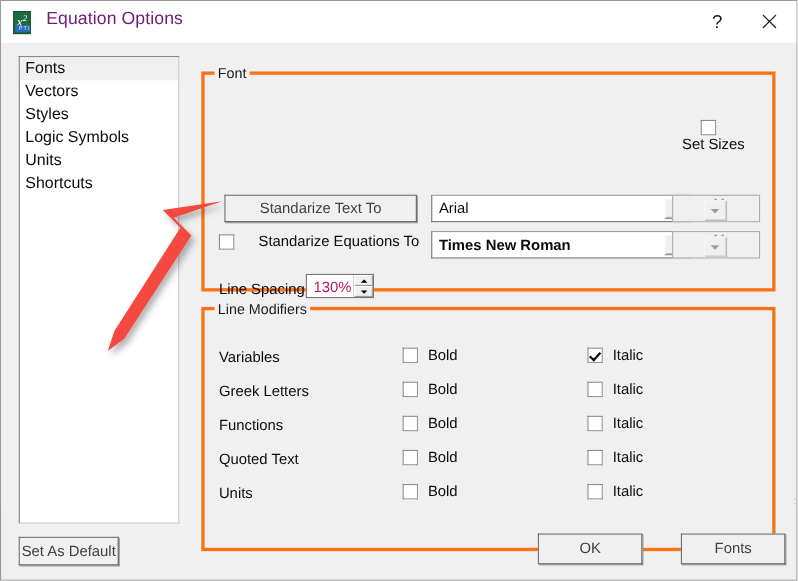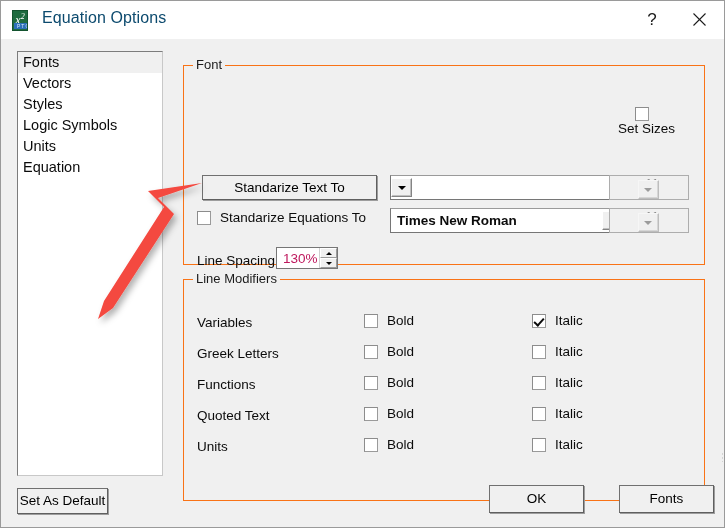--- a/index.html
+++ b/index.html
@@ -69,21 +69,21 @@
     font-size: 5px;
     color: #d8ecff;
     text-align: center;
     line-height: 6px;
     letter-spacing: 1px;
   }
   .title-text {
     position: absolute;
     left: 41px; top: 8px;
     font-size: 16px;
-    color: #0c4a6e;
+    color: #701a75;
     letter-spacing: 0.1px;
   }
   .help-btn, .close-btn {
     position: absolute;
     top: 0;
     height: 37px;
     background: transparent;
     border: 0;
     cursor: default;
     color: #1b1b1b;
@@ -135,21 +135,21 @@
     white-space: nowrap;
     cursor: default;
   }
   .cat-item.selected {
     background: #f0f0f0;
   }
 
   
   .groupbox {
     position: absolute;
-    border: 1px solid #f97316;
+    border: 3px solid #f97316;
     box-sizing: border-box;
     padding-left: 30px;
   }
   .groupbox > .gb-title {
     position: absolute;
     top: -8px;
     left: 9px;
     background: #f0f0f0;
     padding: 0 3px;
     font-size: 13px;
@@ -170,21 +170,21 @@
   .push-btn {
     position: absolute;
     background: #f0f0f0;
     border: 1px solid #707070;
     border-right-color: #5f5f5f;
     border-bottom-color: #5f5f5f;
     box-shadow: 1px 1px 0 #9d9d9d;
     box-sizing: border-box;
     font-family: "Liberation Sans", sans-serif;
     font-size: 13.5px;
-    color: #000000;
+    color: #404040;
     text-align: center;
     cursor: default;
     padding: 0;
     line-height: 1;
     display: flex;
     align-items: center;
     justify-content: center;
   }
 
   .combo {
@@ -373,47 +373,48 @@
   </div>
 
   <div class="client">
 
     <div class="catlist">
       <div class="cat-item selected">Fonts</div>
       <div class="cat-item">Vectors</div>
       <div class="cat-item">Styles</div>
       <div class="cat-item">Logic Symbols</div>
       <div class="cat-item">Units</div>
-      <div class="cat-item">Equation</div>
+      <div class="cat-item">Shortcuts</div>
     </div>
 
     <div class="groupbox" id="group-font">
       <div class="gb-title">Font</div>
 
       <div class="cb-wrap" style="left:425px; top:41px;flex-direction:column;">
         <span class="cb-box"></span>
         <span class="cb-label">Set Sizes</span>
       </div>
 
       <button class="push-btn" style="left:18px; top:109px; width:175px; height:25px;">Standarize Text To</button>
 
       <div class="combo" style="left:206px; top:109px; width:236px; height:25px;">
+        <span class="combo-text">Arial</span>
         <span class="combo-arrow">
             <i class="tri-down"></i>
           </span>
       </div>
 
       <div class="combo disabled" style="left:425px; top:109px; width:80px; height:25px;">
         <span class="combo-text">11</span>
         <span class="combo-arrow">
             <i class="tri-down"></i>
           </span>
       </div>
 
-      <div class="cb-wrap" style="left:13px; top:144px;">
+      <div class="cb-wrap" style="left:13px; top:144px;gap:13px;">
         <span class="cb-box"></span>
         <span class="cb-label">Standarize Equations To</span>
       </div>
 
       <div class="combo" style="left:206px; top:142px; width:236px; height:25px;font-weight:bold;">
         <span class="combo-text">Times New Roman</span>
         <span class="combo-arrow">
             <i class="tri-down"></i>
           </span>
       </div>

